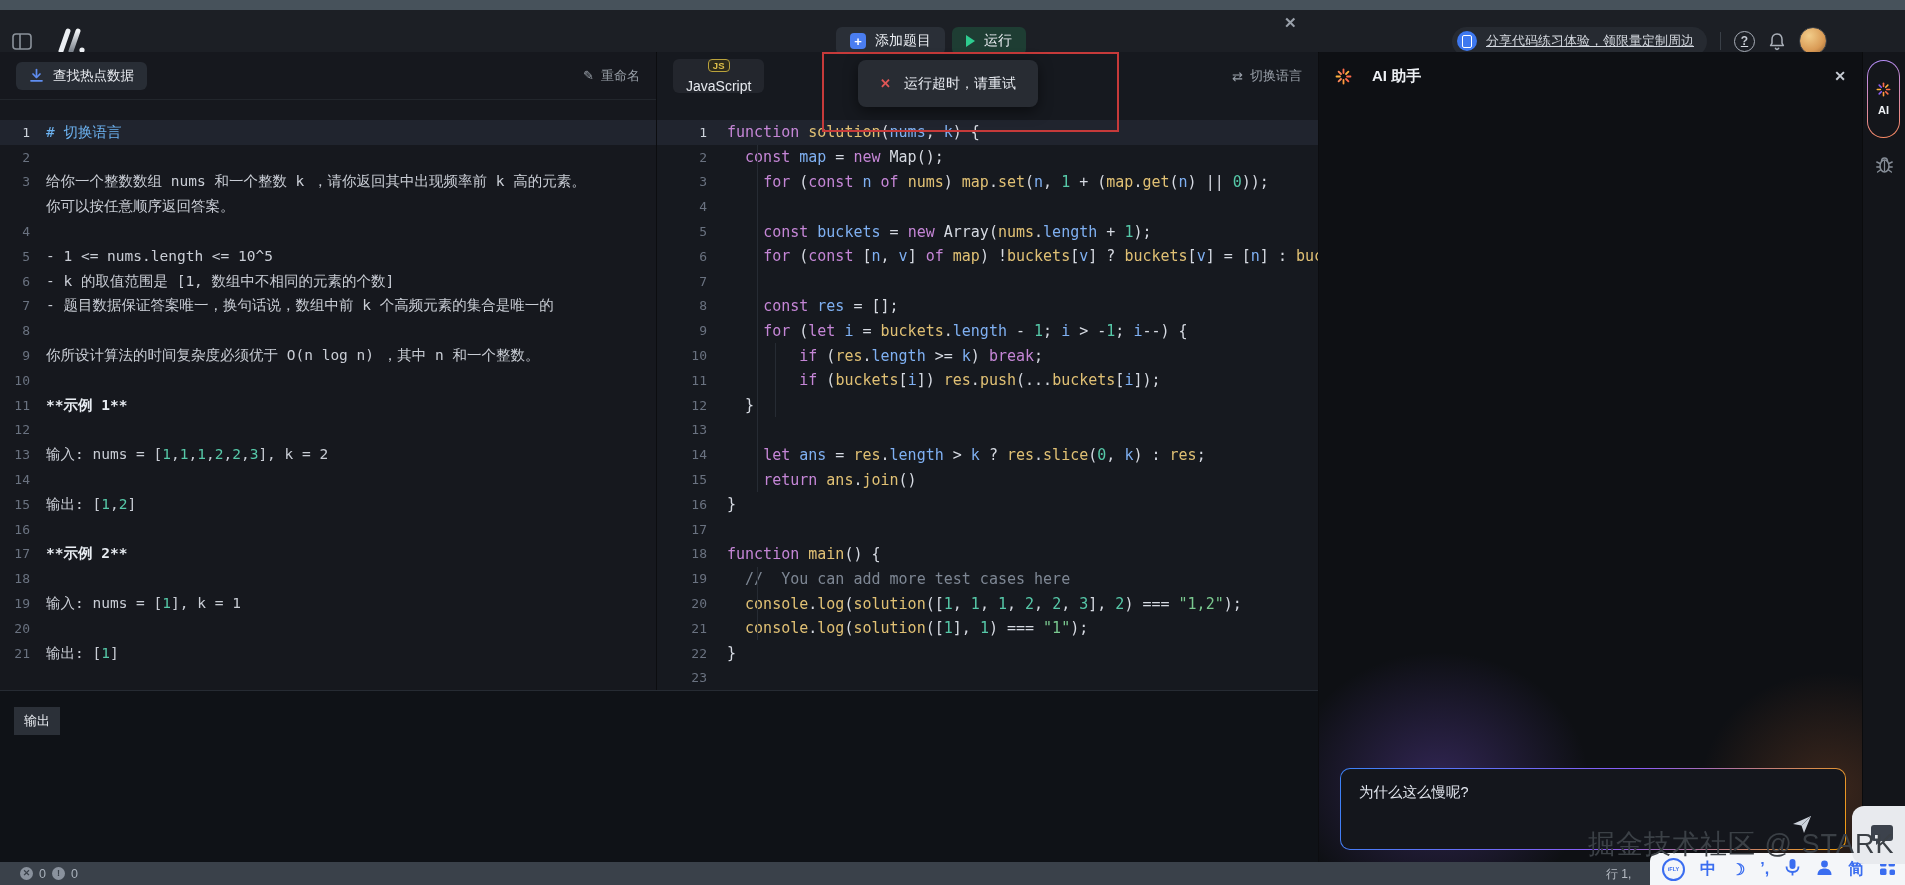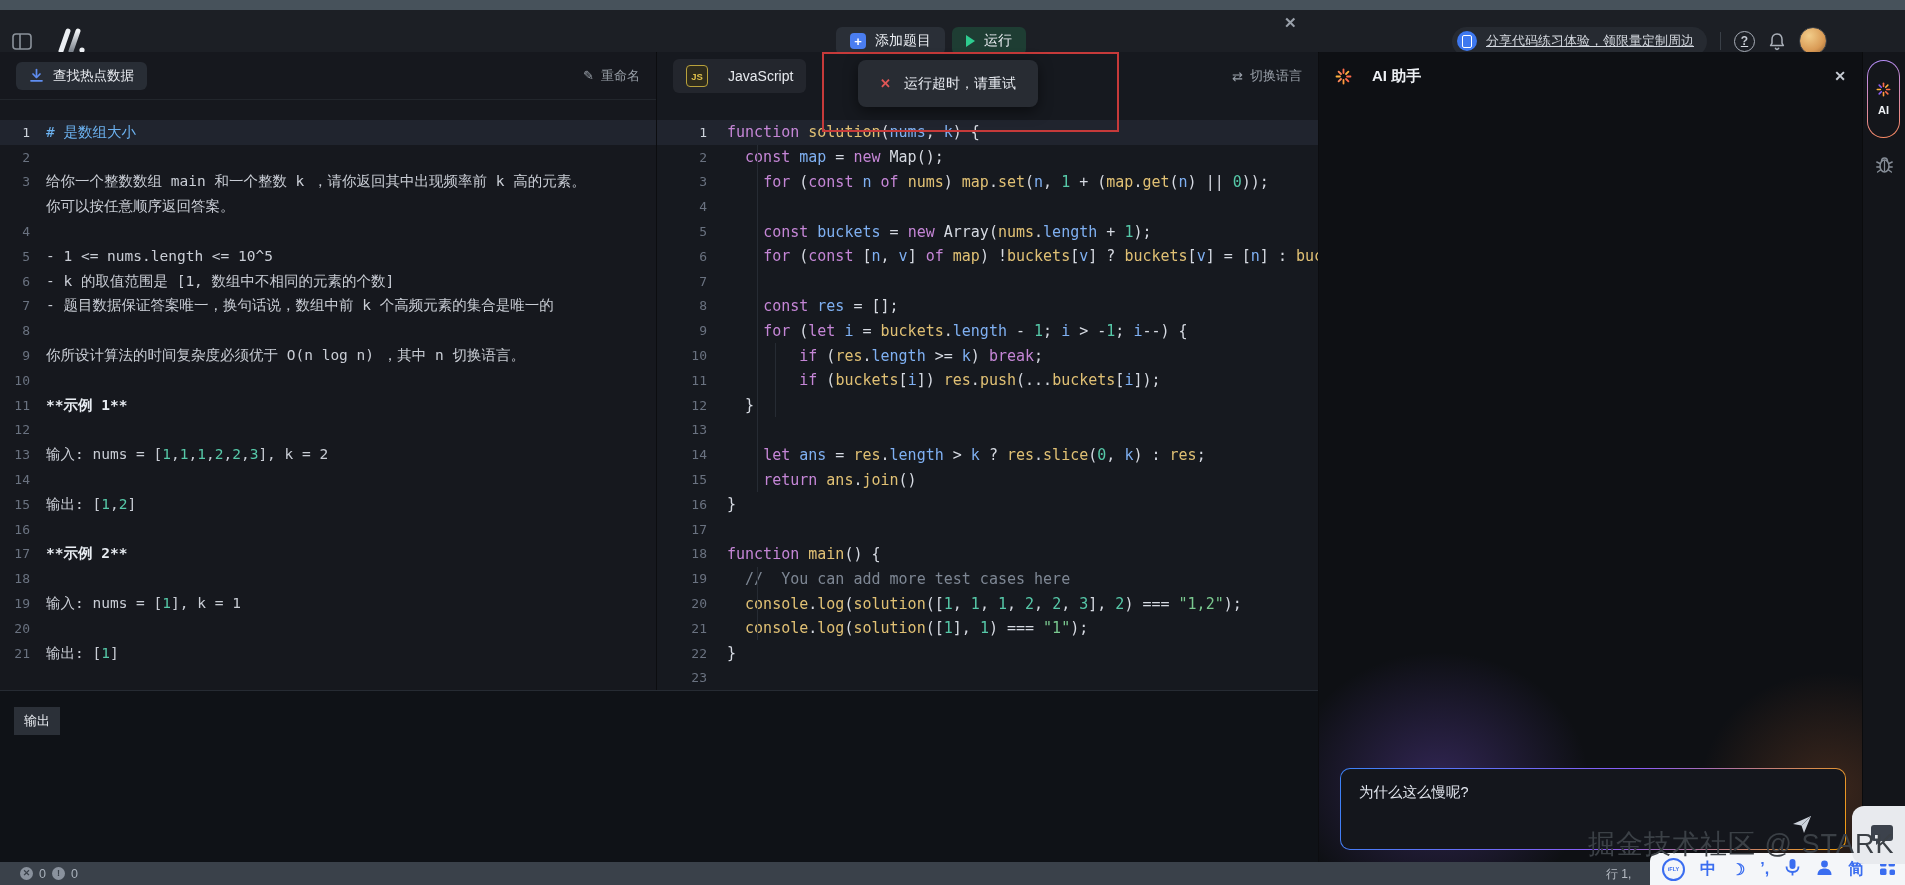--- a/index.html
+++ b/index.html
@@ -33,22 +33,22 @@
   .out-panel{left:0;top:690px;width:1318px;height:172px;background:#0f1217;border-top:1px solid #262b33;}
   .ai-panel{left:1319px;top:52px;width:543px;height:810px;background:#0e1014;overflow:hidden;}
   .rail{left:1862px;top:52px;width:43px;height:810px;background:#13151a;border-left:1px solid #0a0b0d;}
   .statusbar{left:0;top:862px;width:1905px;height:23px;background:#3a414a;}
   .panel-head{left:0;top:0;width:100%;height:48px;display:flex;align-items:center;justify-content:space-between;
               padding:0 16px;box-sizing:border-box;}
   .left-panel .panel-head{border-bottom:1px solid #22262c;}
   .title-badge{display:flex;align-items:center;gap:9px;background:#282d35;border-radius:6px;height:28px;
                padding:0 13px;font-size:13.5px;color:#e8ebf0;}
   .ghost-act{display:flex;align-items:center;gap:7px;font-size:13px;color:#9aa1aa;}
-  .lang-chip{display:flex;align-items:center;gap:20px;background:#23262d;border-radius:6px;height:34px;
-             padding:0 13px;font-size:14px;color:#e6e9ee;}
+  .lang-chip{display:flex;align-items:center;gap:6px;background:#23262d;border-radius:6px;height:34px;
+             padding:0 13px;font-size:14px;color:#e6e9ee;flex-direction:column;}
   .js-badge{width:20px;height:20px;border-radius:4px;background:#2e2b1c;border:1px solid #b9a23c;color:#dfc04a;
             font-size:9.5px;font-weight:bold;display:flex;align-items:center;justify-content:center;}
   .ai-head-title{display:flex;align-items:center;gap:20px;font-size:15px;font-weight:bold;color:#eef1f5;}
   .xclose{color:#c7ccd4;font-size:14px;font-weight:bold;cursor:pointer;}
   
   .rows{left:0;top:48px;right:0;bottom:0;overflow:hidden;padding-top:20px;}
   .row{display:flex;align-items:center;height:24.8px;}
   .row.hl{background:#20242e;}
   .ln{flex:0 0 auto;text-align:right;color:#6a7280;font:13px "DejaVu Sans Mono",monospace;}
   .left-rows .ln{width:30px;padding-right:16px;}
@@ -166,29 +166,29 @@
         <span>查找热点数据</span>
       </div>
       <div class="ghost-act">
         <span>✎</span>
         <span>重命名</span>
       </div>
     </div>
     <div class="abs rows left-rows" id="left-rows">
         <div class="row hl">
           <span class="ln">1</span>
-          <span class="code"><span class="hd"># 是数组大小</span></span>
+          <span class="code"><span class="hd"># 切换语言</span></span>
         </div>
         <div class="row">
           <span class="ln">2</span>
           <span class="code"></span>
         </div>
         <div class="row">
           <span class="ln">3</span>
-          <span class="code"><span class="tx">给你一个整数数组 main 和一个整数 k ，请你返回其中出现频率前 k 高的元素。</span></span>
+          <span class="code"><span class="tx">给你一个整数数组 nums 和一个整数 k ，请你返回其中出现频率前 k 高的元素。</span></span>
         </div>
         <div class="row">
           <span class="ln"></span>
           <span class="code"><span class="tx">你可以按任意顺序返回答案。</span></span>
         </div>
         <div class="row">
           <span class="ln">4</span>
           <span class="code"></span>
         </div>
         <div class="row">
@@ -202,21 +202,21 @@
         <div class="row">
           <span class="ln">7</span>
           <span class="code"><span class="tx">- 题目数据保证答案唯一，换句话说，数组中前 k 个高频元素的集合是唯一的</span></span>
         </div>
         <div class="row">
           <span class="ln">8</span>
           <span class="code"></span>
         </div>
         <div class="row">
           <span class="ln">9</span>
-          <span class="code"><span class="tx">你所设计算法的时间复杂度必须优于 O(n log n) ，其中 n 切换语言。</span></span>
+          <span class="code"><span class="tx">你所设计算法的时间复杂度必须优于 O(n log n) ，其中 n 和一个整数。</span></span>
         </div>
         <div class="row">
           <span class="ln">10</span>
           <span class="code"></span>
         </div>
         <div class="row">
           <span class="ln">11</span>
           <span class="code"><span class="bd">**示例 1**</span></span>
         </div>
         <div class="row">

